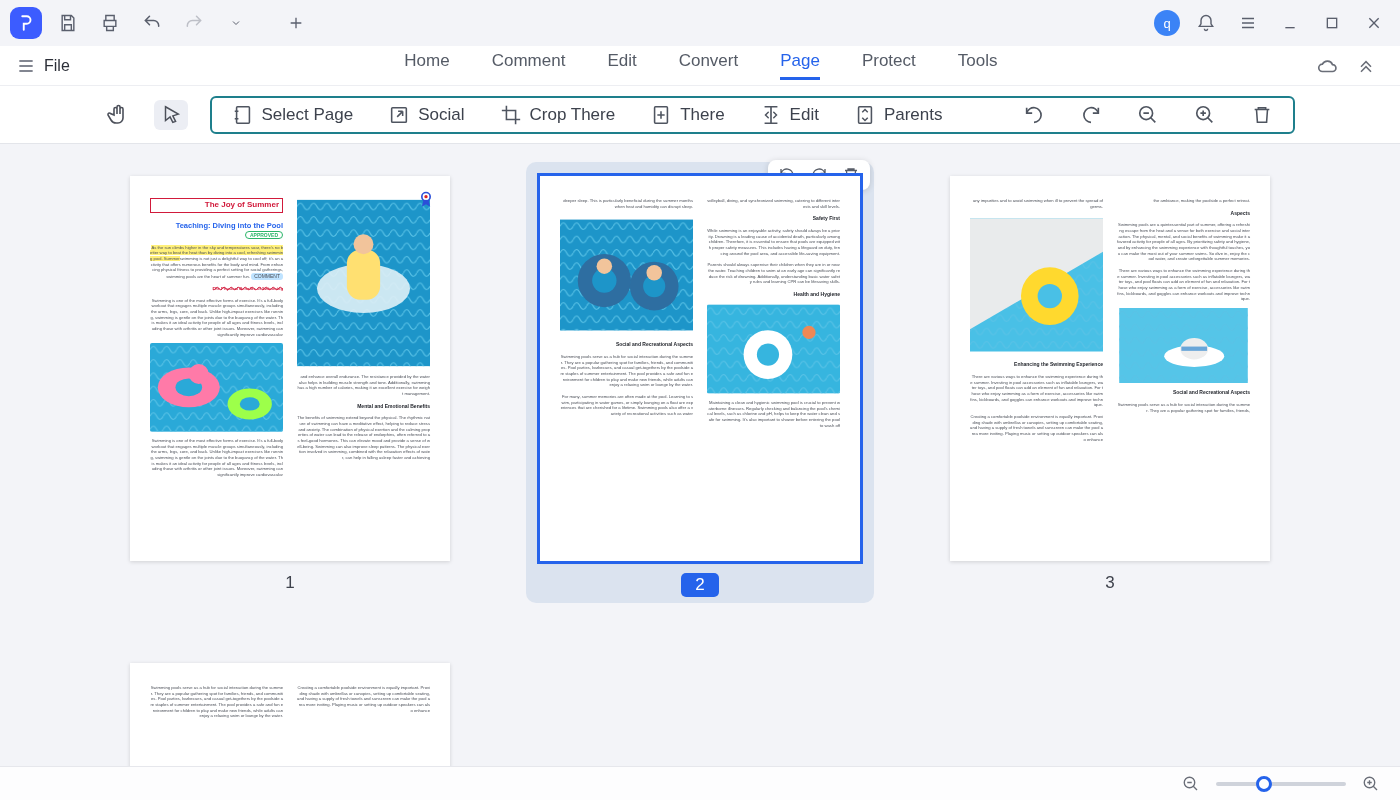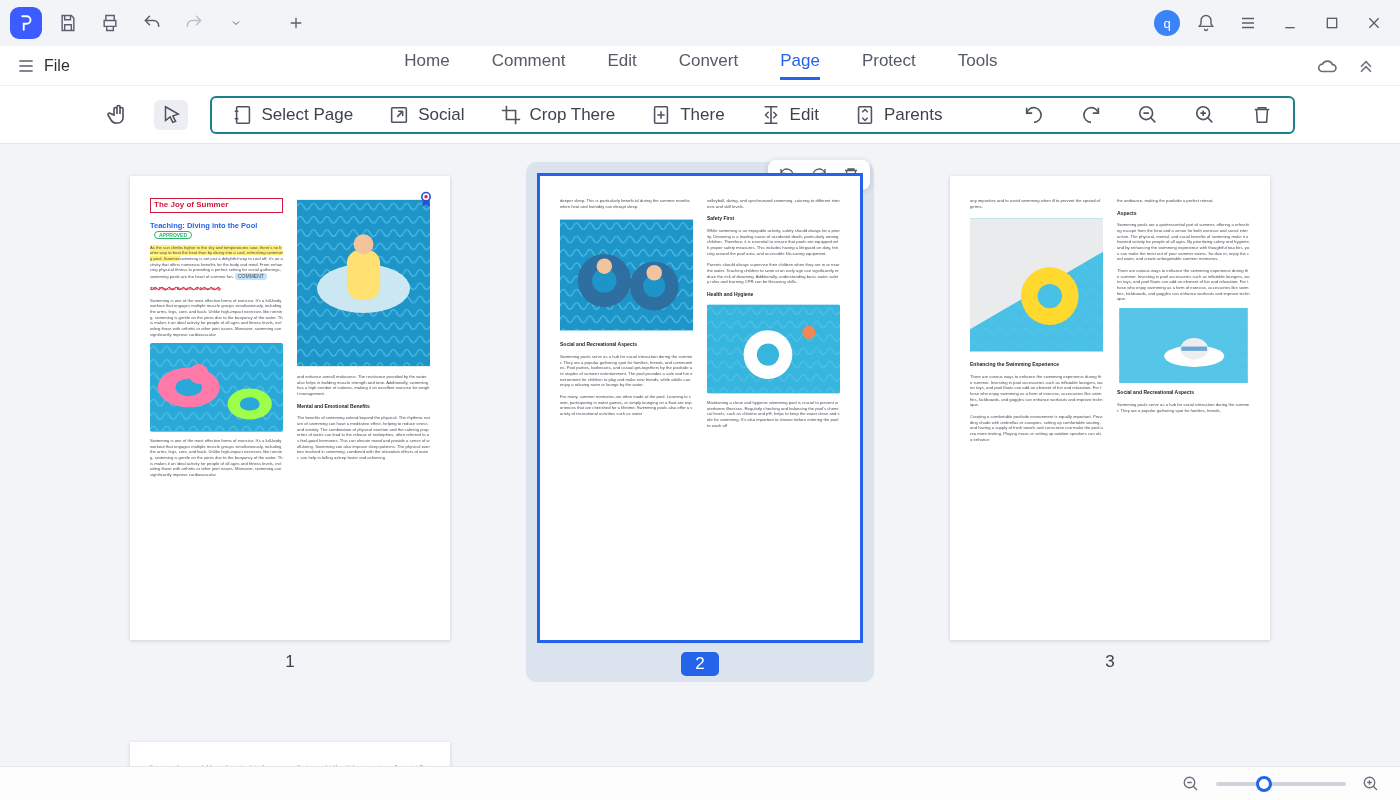--- a/index.html
+++ b/index.html
@@ -113,31 +113,32 @@
     justify-content:center;
     gap:90px;
     padding-bottom:40px;
   }
   .page-frame { display:flex; flex-direction:column; align-items:center; }
   .page-frame.selected .page {
     outline:3px solid #2563eb;
   }
   .page-frame.selected { background:#dbe3ef; border-radius:10px; padding:14px 14px 6px 14px; margin:-14px -14px 0 -14px;}
   .page {
-    width:320px; height:464px;
+    width:320px; height:385px;
     background:#fff;
     box-shadow:0 1px 4px rgba(0,0,0,.15);
     position:relative;
     padding:22px 20px;
     font-size:4.2px;
     line-height:1.35;
     color:#3a3d46;
     overflow:hidden;
     display:flex;
     gap:14px;
+    text-align:right;
   }
   .col { flex:1; display:flex; flex-direction:column; gap:6px; }
   .page-num { margin-top:12px; font-size:17px; color:#3f434d; }
   .page-frame.selected .page-num {
     background:#2563eb; color:#fff; border-radius:5px; padding:2px 14px;
   }
 
   
   .doc-title { font-size:8px; font-weight:bold; color:#d11a3b; border:1px solid #d11a3b; padding:2px 3px; line-height:1.1; }
   .doc-sub   { font-size:7.5px; font-weight:bold; color:#2563eb; margin-top:2px; line-height:1.2;}

